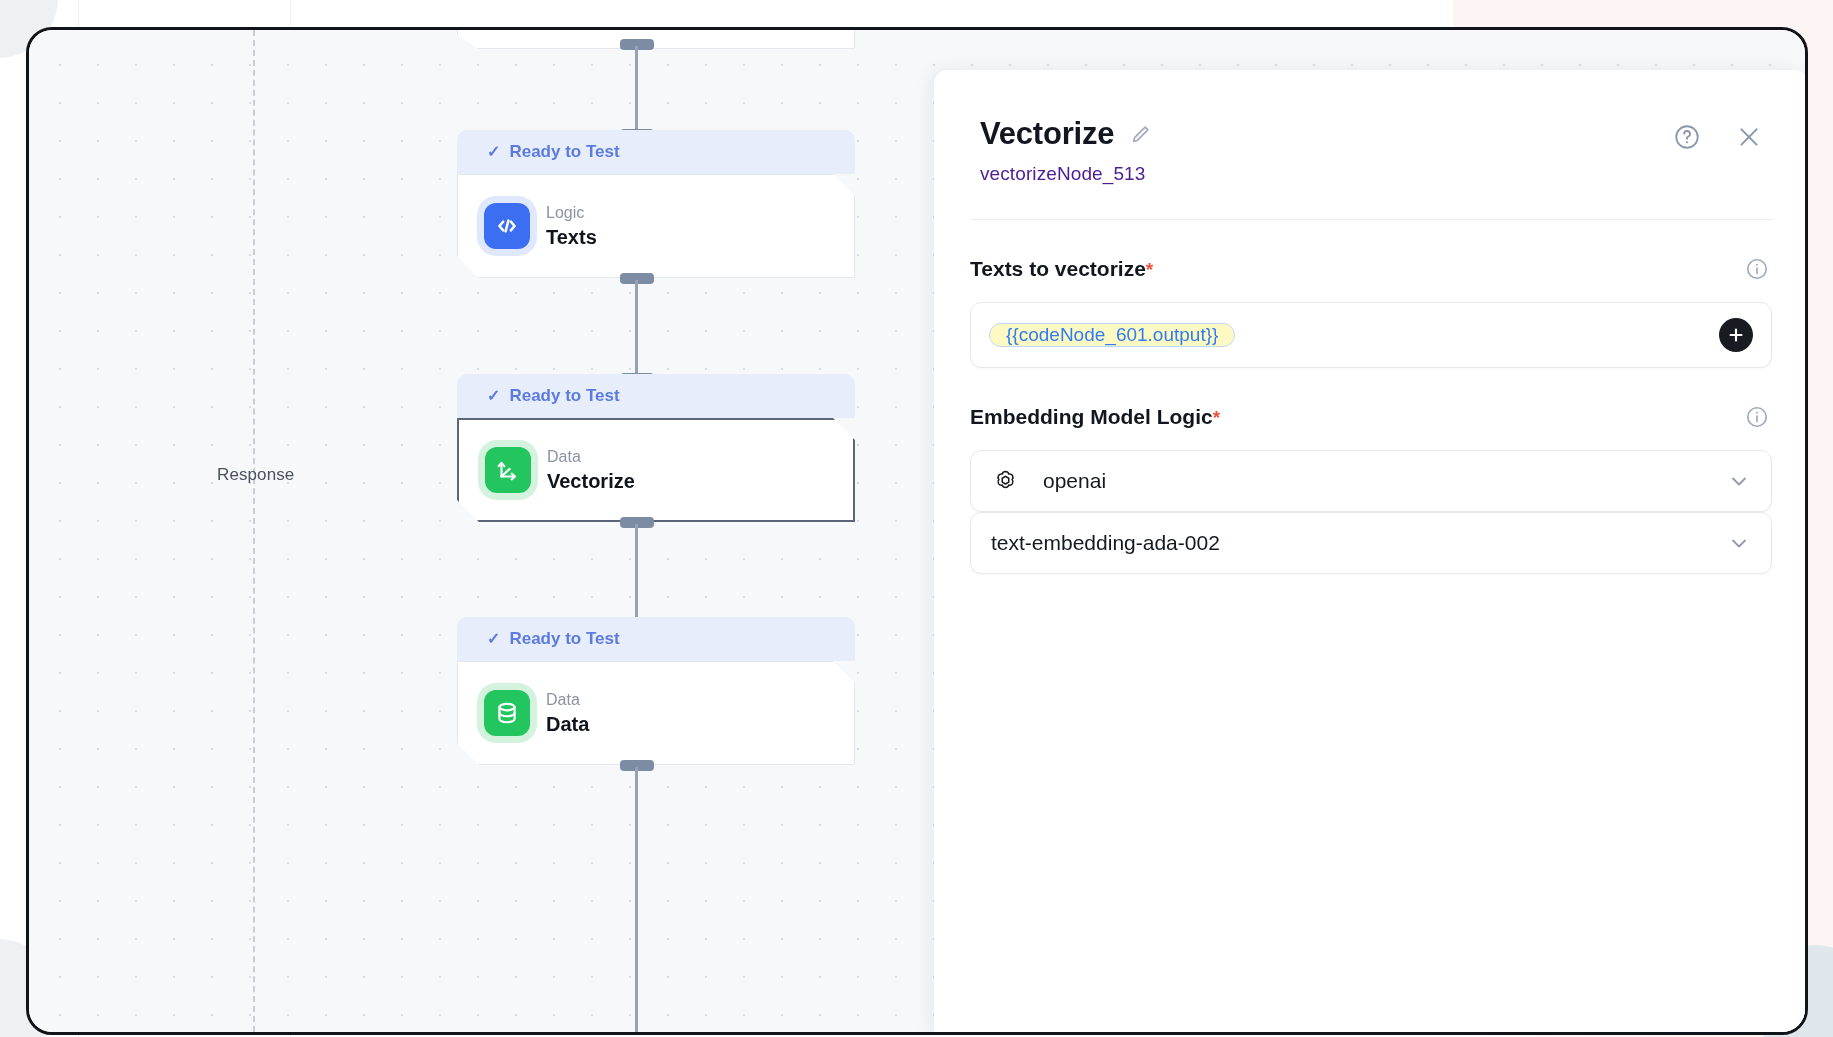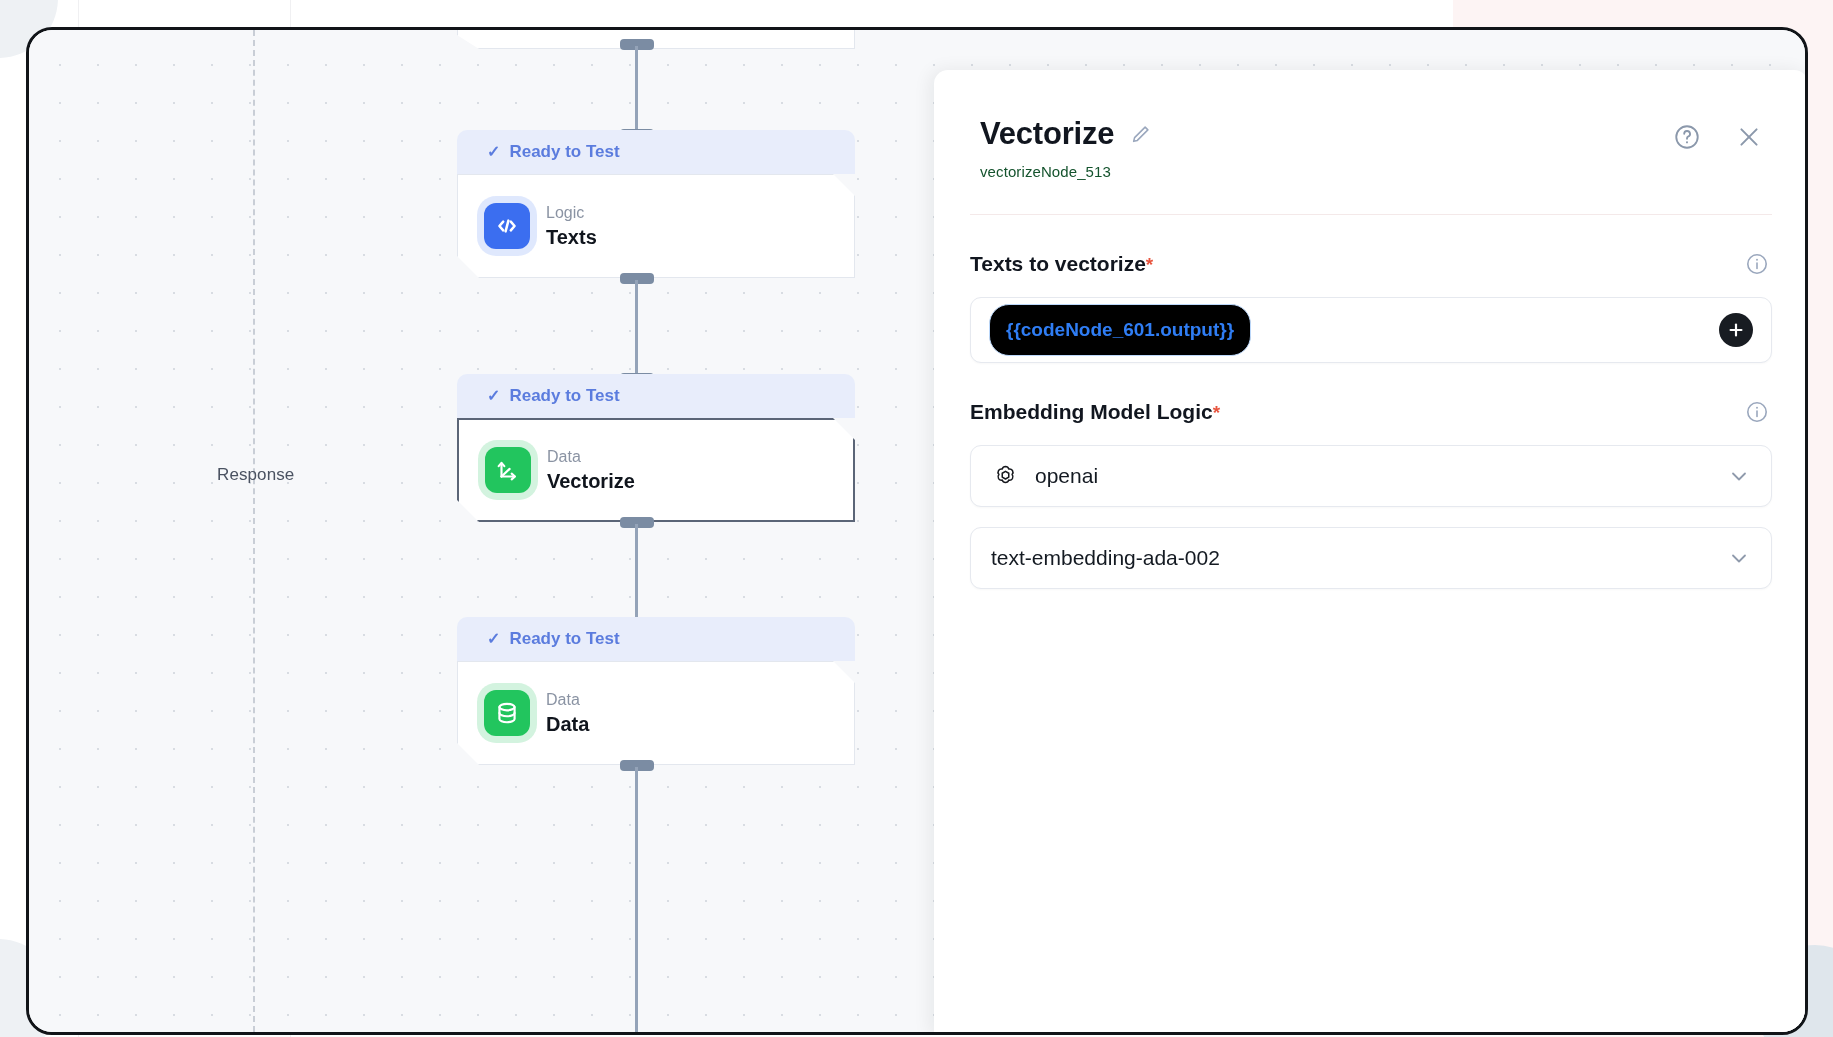--- a/index.html
+++ b/index.html
@@ -216,22 +216,22 @@
     font-weight: 700;
     color: #11161f;
     letter-spacing: -.2px;
   }
   .pencil-btn {
     width: 26px; height: 26px;
     display: flex; align-items: center; justify-content: center;
   }
   .panel-subtitle {
     margin-top: 11px;
-    font-size: 15px;
-    color: #14532d;
+    font-size: 19px;
+    color: #4c1d95;
     letter-spacing: .1px;
   }
   .panel-actions {
     position: absolute;
     top: 52px;
     right: 44px;
     display: flex;
     align-items: center;
     gap: 32px;
   }
@@ -270,29 +270,28 @@
     border-radius: 11px;
     background: #ffffff;
     display: flex;
     align-items: center;
     padding: 0 72px 0 18px;
     box-shadow: 0 1px 2px rgba(16,22,34,.03);
   }
   .var-chip {
     display: inline-flex;
     align-items: center;
-    height: 52px;
+    height: 24px;
     padding: 0 16px;
     border-radius: 20px;
-    background: #000000;
+    background: #fef9c3;
     border: 1px solid #bcd8fb;
     color: #2f7df4;
     font-size: 19px;
     white-space: nowrap;
-    font-weight: bold;
   }
   .add-btn {
     position: absolute;
     right: 18px;
     top: 50%;
     transform: translateY(-50%);
     width: 34px; height: 34px;
     border-radius: 50%;
     background: #181c22;
     display: flex;
@@ -303,24 +302,24 @@
   .field-block { margin-top: 34px; }
 
   .select-box {
     height: 62px;
     border: 1px solid #e6e9ef;
     border-radius: 11px;
     background: #ffffff;
     display: flex;
     align-items: center;
     padding: 0 20px;
-    gap: 16px;
+    gap: 24px;
     box-shadow: 0 1px 2px rgba(16,22,34,.03);
   }
-  .select-box + .select-box { margin-top: 20px; }
+  .select-box + .select-box { }
   .select-value {
     font-size: 21px;
     color: #141a22;
     flex: 1;
   }
   .chev { color: #8f9aac; flex: none; display: flex; align-items: center; }
   .brand-logo { width: 28px; height: 28px; flex: none; display: flex; align-items: center; justify-content: center; }
 </style>
 </head>
 <body>

